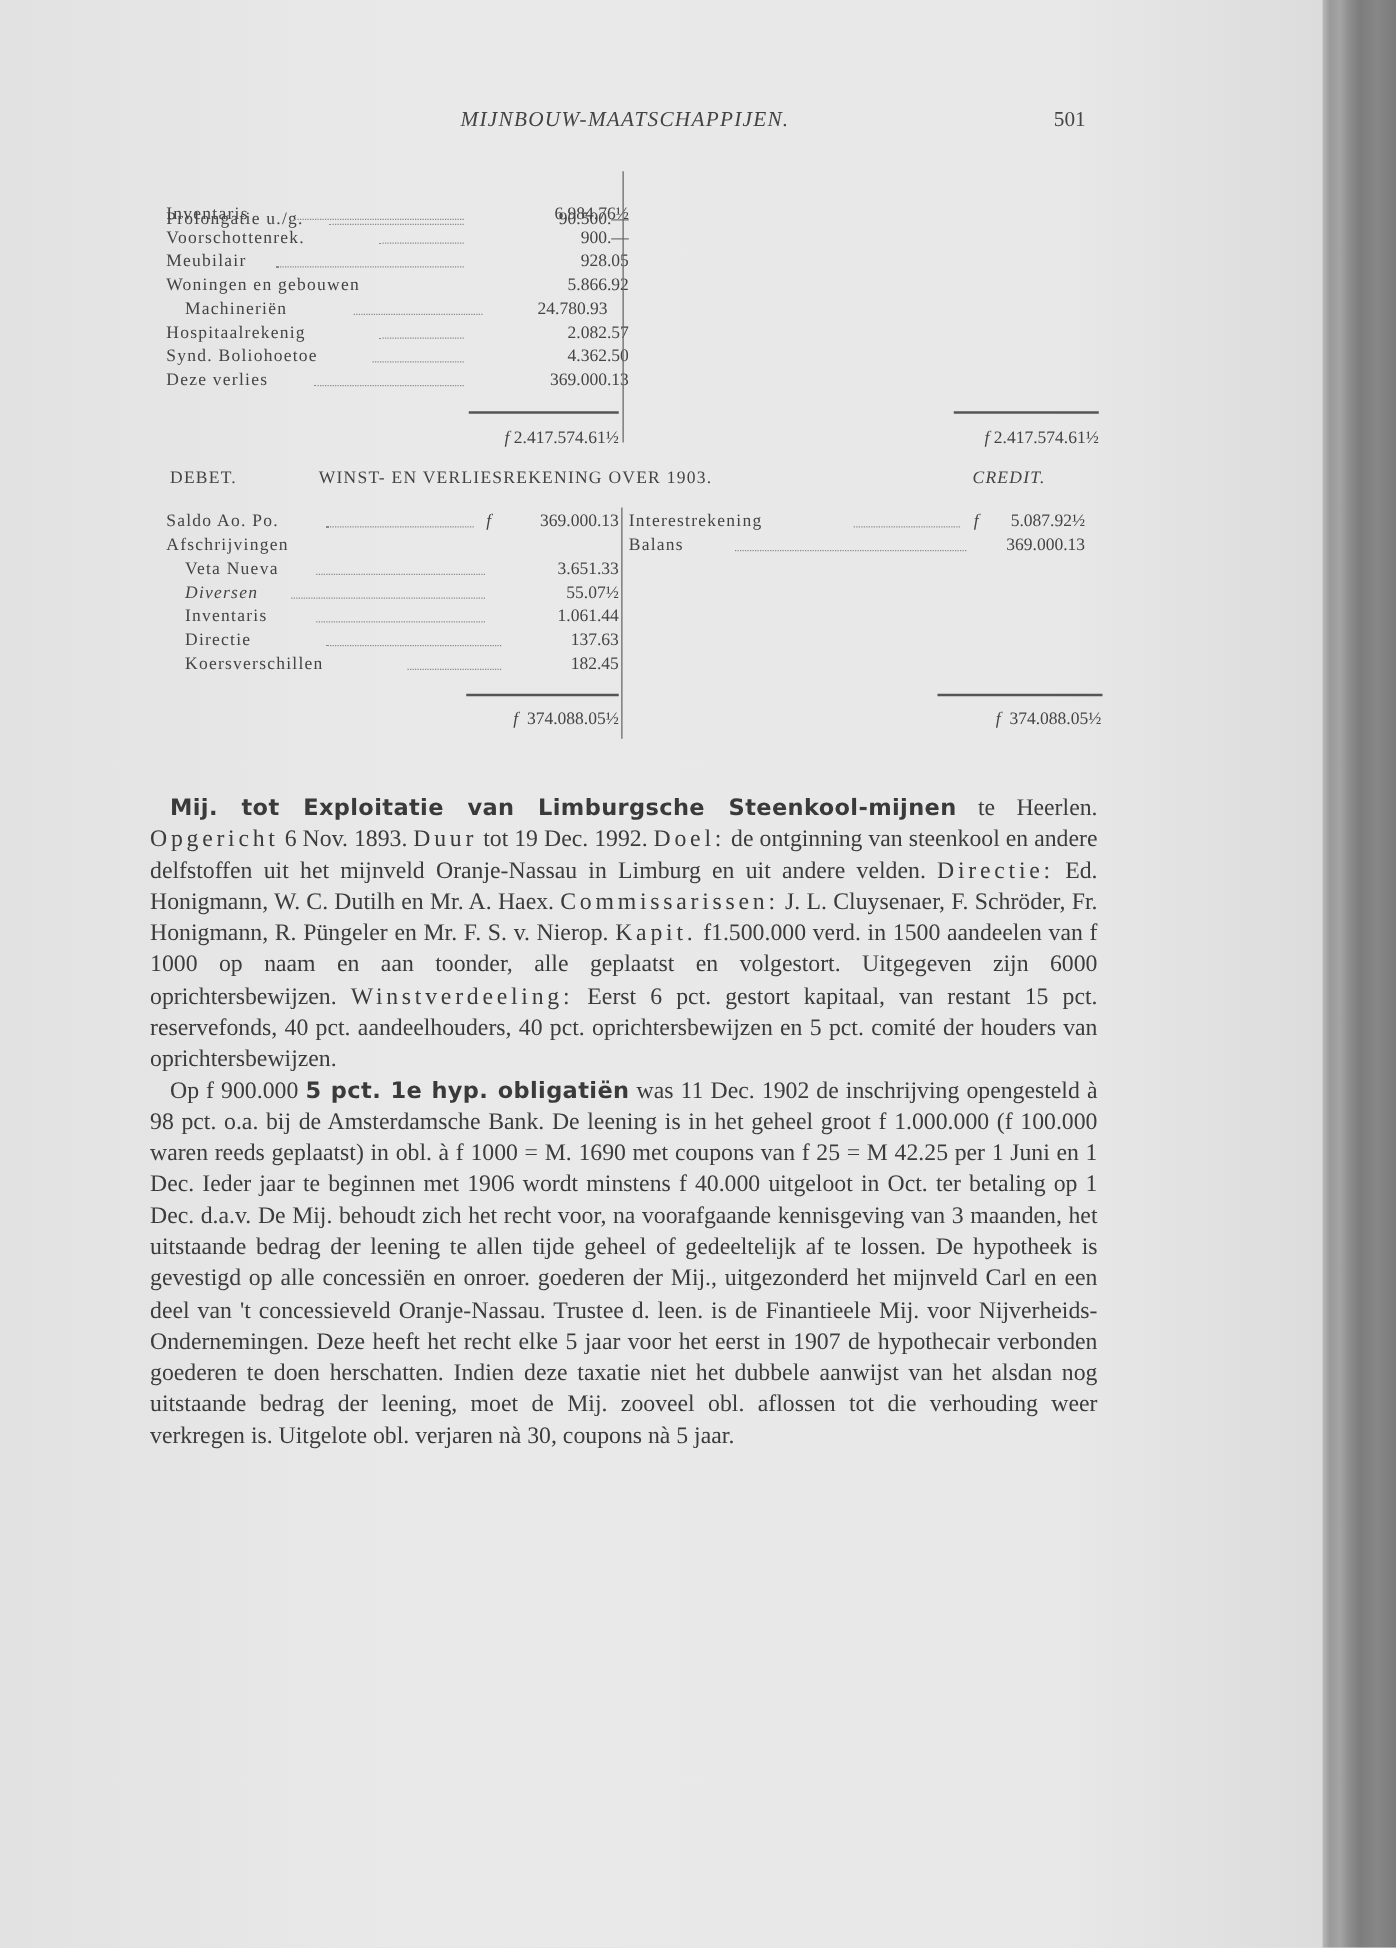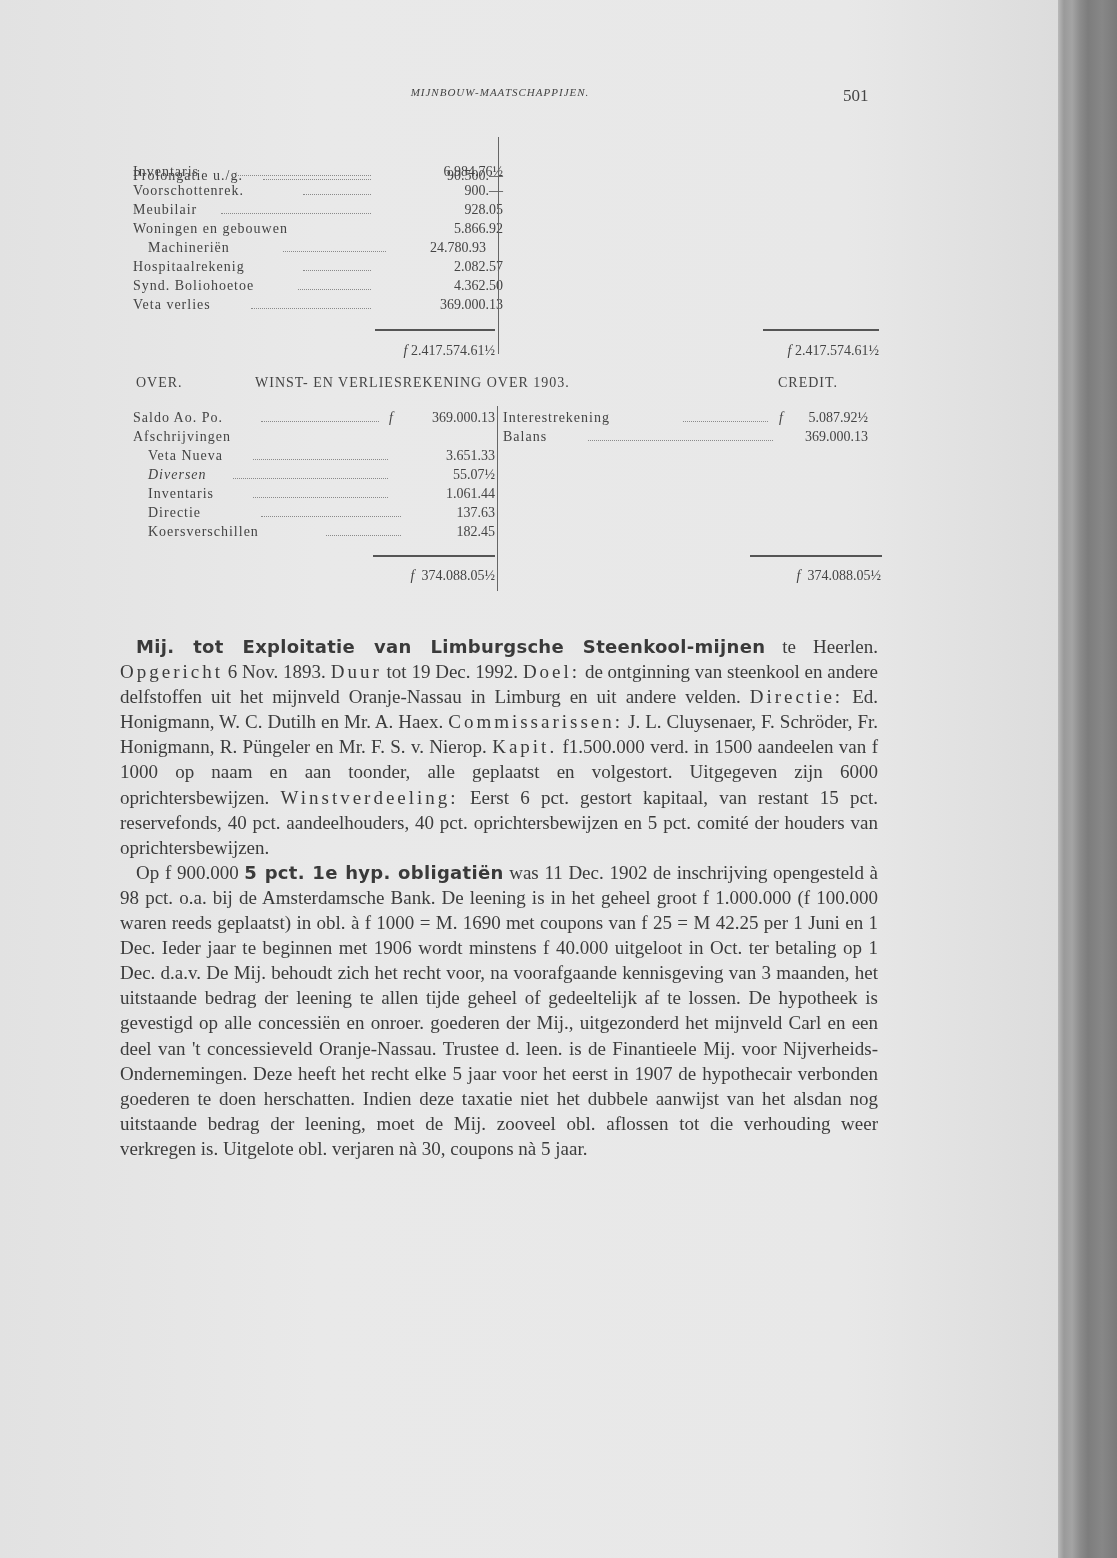--- a/index.html
+++ b/index.html
@@ -12,21 +12,21 @@
   .page {
     position:absolute; left:0; top:0; width:1058px; height:1558px;
     background:linear-gradient(90deg,#e2e2e2 0%,#e9e9e9 30%,#e8e8e8 80%,#dcdcdc 100%);
   }
   .spine {
     position:absolute; left:1058px; top:0; width:59px; height:1558px;
     background:linear-gradient(90deg,#b9b9b9 0px,#9a9a9a 6px,#a4a4a4 14px,#8c8c8c 22px,#7d7d7d 30px,#878787 44px,#7a7a7a 59px);
   }
   .header {
     position:absolute; top:86px; left:300px; width:400px; text-align:center;
-    font-style:italic; font-size:11px; letter-spacing:1px; color:#444;
+    font-style:italic; font-size:17px; letter-spacing:1px; color:#444;
     font-family:"Liberation Serif", serif;
   }
   .pagenum {
     position:absolute; top:86px; left:843px; font-size:17px; color:#444;
     font-family:"Liberation Serif", serif;
   }
   .ledger { position:absolute; font-size:14px; font-family:"Liberation Serif", serif; color:#444; }
   .row { position:absolute; height:19px; line-height:19px; white-space:nowrap; }
   .lbl { position:absolute; left:0; letter-spacing:1px; }
   .dots { position:absolute; border-bottom:1px dotted #8a8a8a; height:13px; }
@@ -88,40 +88,40 @@
       <span class="lbl">Hospitaalrekenig</span>
       <span class="dots" style="left:170px;width:68px;"></span>
       <span class="amt" style="right:0;width:120px;">2.082.57</span>
     </div>
     <div class="row" style="top:133px;width:370px;">
       <span class="lbl">Synd. Boliohoetoe</span>
       <span class="dots" style="left:165px;width:73px;"></span>
       <span class="amt" style="right:0;width:120px;">4.362.50</span>
     </div>
     <div class="row" style="top:152px;width:370px;">
-      <span class="lbl">Veta verlies</span>
+      <span class="lbl">Deze verlies</span>
       <span class="dots" style="left:118px;width:120px;"></span>
       <span class="amt" style="right:0;width:120px;">369.000.13</span>
     </div>
 
     <div class="vline" style="left:365px;top:-6px;height:217px;"></div>
     <div class="hline" style="left:242px;top:186px;width:120px;"></div>
     <div class="row" style="top:198px;left:236px;width:126px;">
       <span class="amt" style="right:0;width:126px;"><span class="fsym">f</span> <span>2.417.574.61½</span></span>
     </div>
     <div class="hline" style="left:630px;top:186px;width:116px;"></div>
     <div class="row" style="top:198px;left:616px;width:130px;">
       <span class="amt" style="right:0;width:130px;"><span class="fsym">f</span> <span>2.417.574.61½</span></span>
     </div>
   </div>
 
   <div class="title-row">
-    <span style="left:3px;">OVER.</span>
+    <span style="left:3px;">DEBET.</span>
     <span style="left:122px;">WINST- EN VERLIESREKENING OVER 1903.</span>
-    <span style="left:645px;">CREDIT.</span>
+    <span style="left:645px;font-style:italic;">CREDIT.</span>
   </div>
 
   <div class="ledger" style="left:133px;top:408px;width:760px;height:190px;">
     <div class="row" style="top:0;width:362px;">
       <span class="lbl">Saldo Ao. Po.</span>
       <span class="dots" style="left:128px;width:118px;"></span>
       <span class="fsym" style="position:absolute;left:256px;">f</span>
       <span class="amt" style="right:0;width:90px;">369.000.13</span>
     </div>
     <div class="row" style="top:19px;width:362px;">

